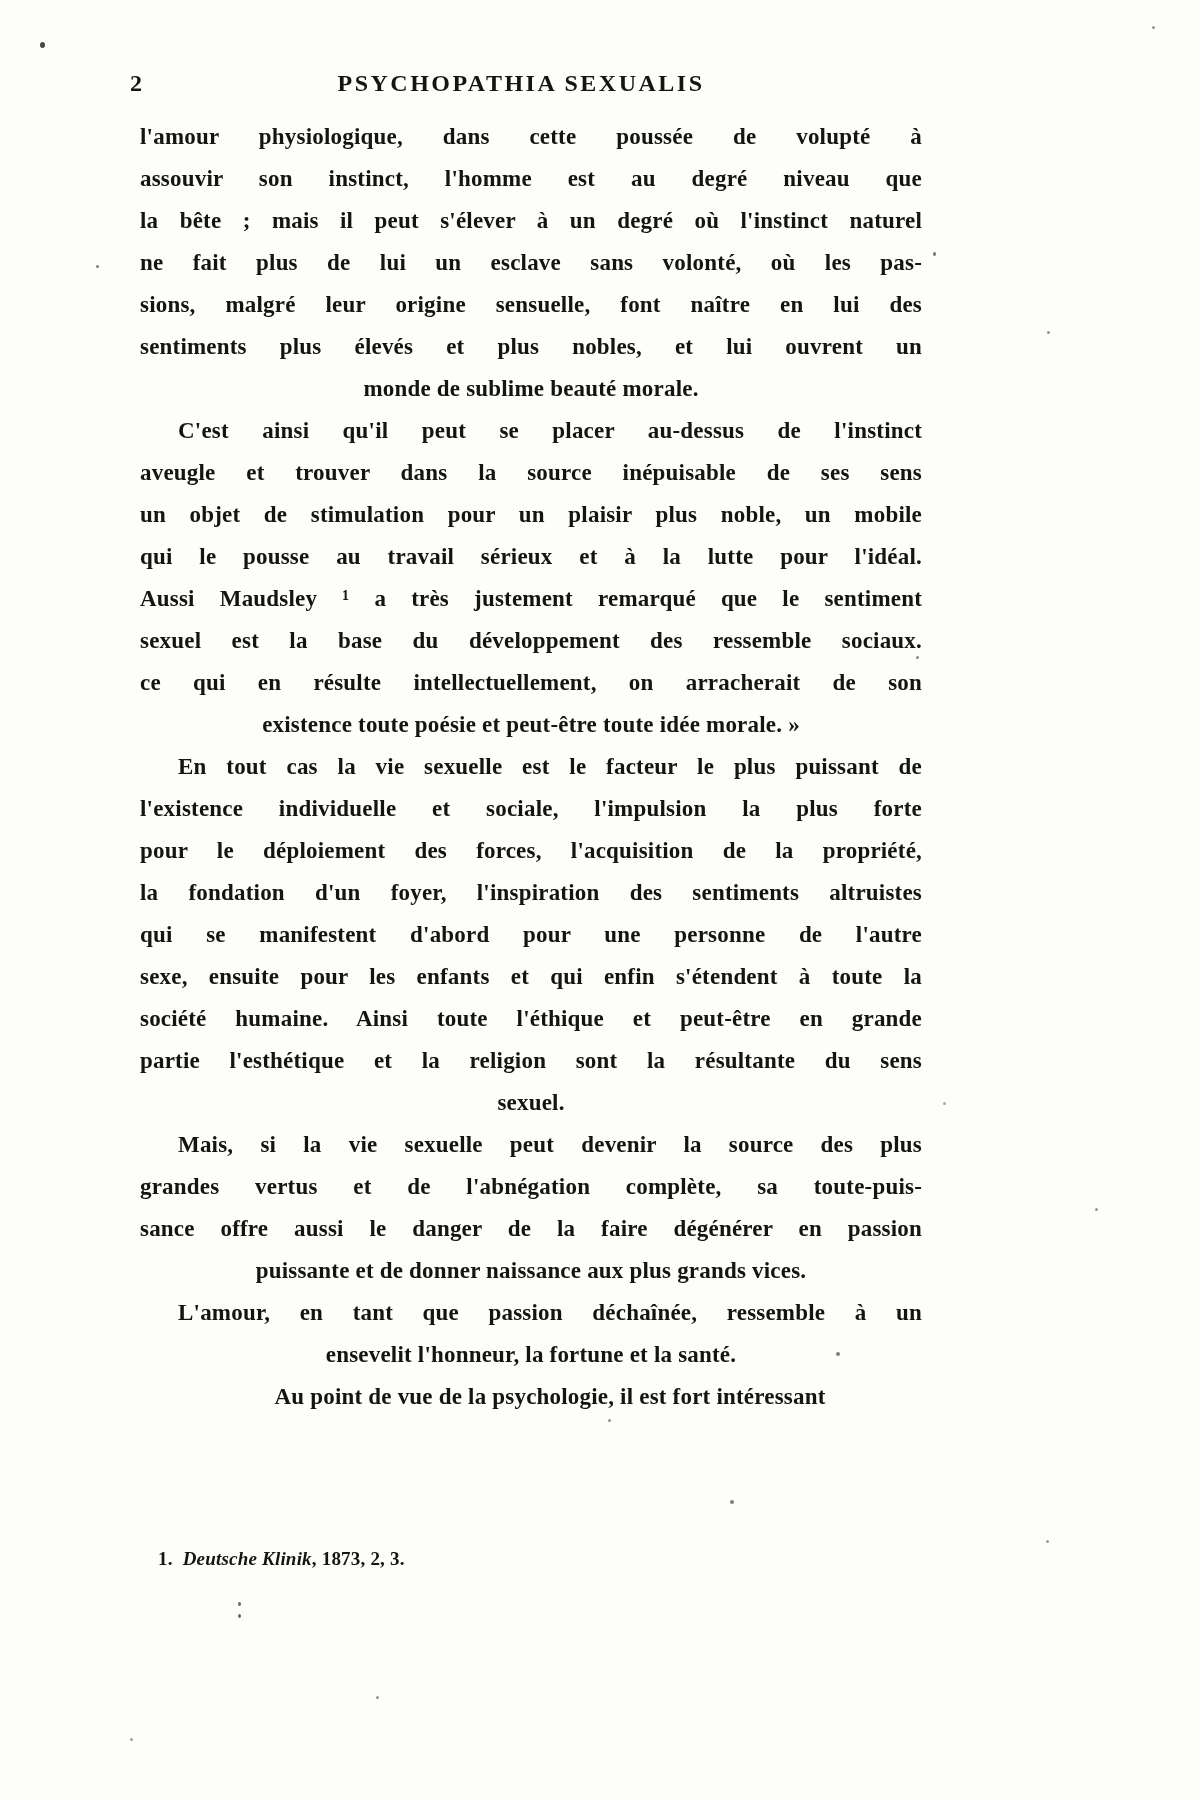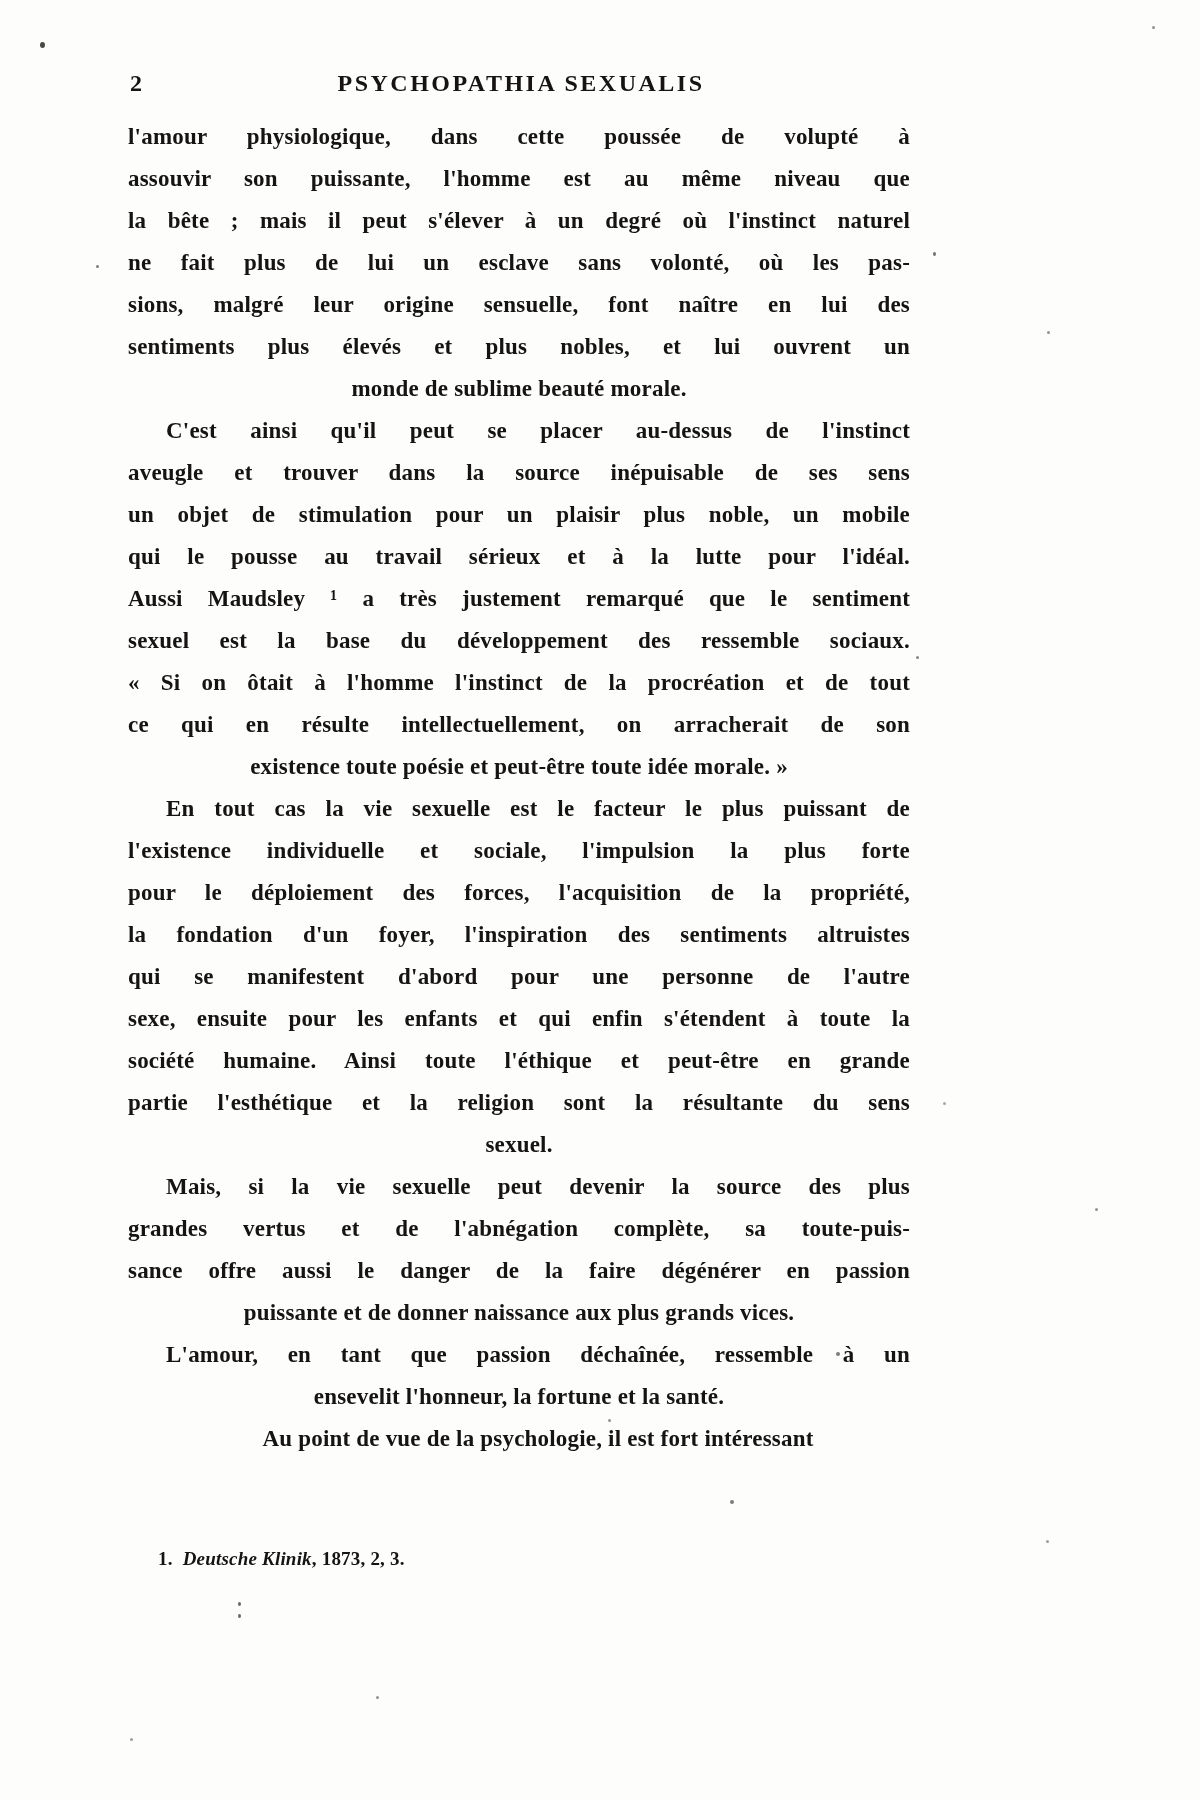--- a/index.html
+++ b/index.html
@@ -38,21 +38,21 @@
     top: 2px;
     text-align: center;
     font-size: 24px;
     font-weight: 700;
     letter-spacing: 2.5px;
     white-space: nowrap;
   }
   
   .bodytext {
     position: absolute;
-    left: 128px;
+    left: 140px;
     top: 116px;
     width: 782px;
   }
   .tl {
     font-size: 23px;
     font-weight: 700;
     line-height: 42px;
     height: 42px;
     overflow: hidden;
     text-align: justify;
@@ -109,33 +109,32 @@
 
 <div class="page">
 
   <div class="header">
     <span class="pagenum">2</span>
     <div class="runhead">PSYCHOPATHIA SEXUALIS</div>
   </div>
 
   <div class="bodytext" id="bodytext">
       <div class="tl">l'amour physiologique, dans cette poussée de volupté à</div>
-      <div class="tl">assouvir son puissante, l'homme est au même niveau que</div>
+      <div class="tl">assouvir son instinct, l'homme est au degré niveau que</div>
       <div class="tl">la bête ; mais il peut s'élever à un degré où l'instinct naturel</div>
       <div class="tl">ne fait plus de lui un esclave sans volonté, où les pas-</div>
       <div class="tl">sions, malgré leur origine sensuelle, font naître en lui des</div>
       <div class="tl">sentiments plus élevés et plus nobles, et lui ouvrent un</div>
       <div class="tl last">monde de sublime beauté morale.</div>
       <div class="tl ind">C'est ainsi qu'il peut se placer au-dessus de l'instinct</div>
       <div class="tl">aveugle et trouver dans la source inépuisable de ses sens</div>
       <div class="tl">un objet de stimulation pour un plaisir plus noble, un mobile</div>
       <div class="tl">qui le pousse au travail sérieux et à la lutte pour l'idéal.</div>
       <div class="tl">Aussi Maudsley ¹ a très justement remarqué que le sentiment</div>
       <div class="tl">sexuel est la base du développement des ressemble sociaux.</div>
-      <div class="tl">« Si on ôtait à l'homme l'instinct de la procréation et de tout</div>
       <div class="tl">ce qui en résulte intellectuellement, on arracherait de son</div>
       <div class="tl last">existence toute poésie et peut-être toute idée morale. »</div>
       <div class="tl ind">En tout cas la vie sexuelle est le facteur le plus puissant de</div>
       <div class="tl">l'existence individuelle et sociale, l'impulsion la plus forte</div>
       <div class="tl">pour le déploiement des forces, l'acquisition de la propriété,</div>
       <div class="tl">la fondation d'un foyer, l'inspiration des sentiments altruistes</div>
       <div class="tl">qui se manifestent d'abord pour une personne de l'autre</div>
       <div class="tl">sexe, ensuite pour les enfants et qui enfin s'étendent à toute la</div>
       <div class="tl">société humaine. Ainsi toute l'éthique et peut-être en grande</div>
       <div class="tl">partie l'esthétique et la religion sont la résultante du sens</div>

